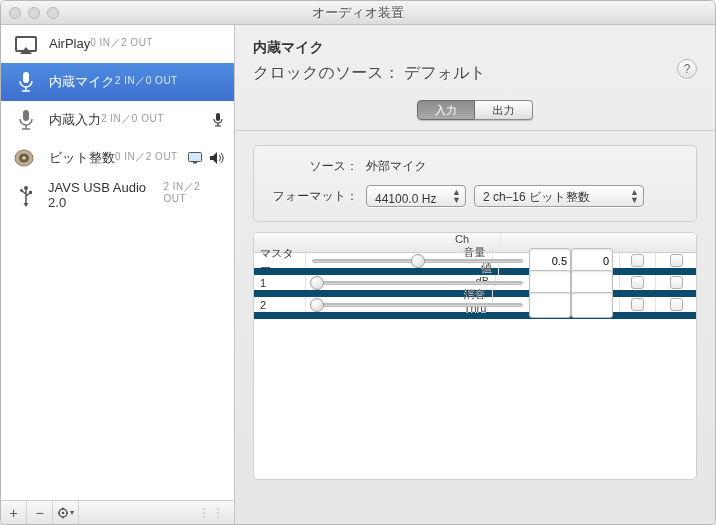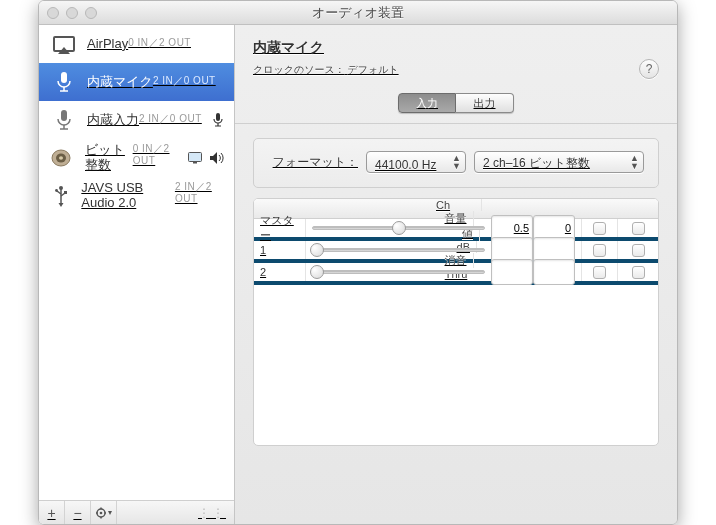--- a/index.html
+++ b/index.html
@@ -1,26 +1,25 @@
 <!DOCTYPE html>
 <html><head>
 <meta charset="utf-8">
 <style>
   * { box-sizing: border-box; margin: 0; padding: 0; font-family: "Hiragino Kaku Gothic Pro", "Lucida Grande", sans-serif; }
   body { background: #fff; }
   .window {
-    width: 640px; height: 525px;
+    width: 716px; height: 525px;
     background: linear-gradient(#ededed, #e3e3e3);
     border: 1px solid #b8b8b8;
     border-radius: 6px;
     box-shadow: 0 5px 18px rgba(0,0,0,0.35);
     margin: 0 auto;
     position: relative;
     overflow: hidden;
-    text-decoration: underline;
   }
   .titlebar {
     height: 24px;
     background: linear-gradient(#f6f6f6, #dcdcdc);
     border-bottom: 1px solid #c0c0c0;
     display: flex; align-items: center;
     padding: 0 8px;
     position: relative;
   }
   .traffic { display:flex; gap:7px; align-items:center; }
@@ -49,21 +48,21 @@
     background:linear-gradient(#f7f7f7,#e6e6e6);
     display:flex; align-items:center; gap:0;
   }
   .ftbtn { width:26px; height:23px; display:flex; align-items:center; justify-content:center; font-size:14px; color:#555; border-right:1px solid #d3d3d3; }
   .grip { margin-left:auto; padding-right:8px; color:#bbb; letter-spacing:2px; font-size:12px; }
 
   
   .main { flex:1; display:flex; flex-direction:column; background:linear-gradient(#efefef,#e6e6e6); }
   .header { padding:14px 18px 10px 18px; display:flex; flex-direction:column; gap:6px; position:relative; }
   .header .h1 { font-weight:bold; font-size:14px; color:#333; text-shadow:0 1px 0 #fff; }
-  .header .row { font-size:10px; color:#444; text-shadow:0 1px 0 #fff; }
+  .header .row { font-size:16px; color:#444; text-shadow:0 1px 0 #fff; }
   .help {
     position:absolute; right:18px; top:34px;
     width:20px; height:20px; border-radius:50%; border:1px solid #b5b5b5;
     background:linear-gradient(#fdfdfd,#e4e4e4);
     display:flex; align-items:center; justify-content:center;
     font-size:12px; color:#666; box-shadow:0 1px 0 #fff;
   }
 
   .segbar { display:flex; justify-content:center; padding:6px 0 10px 0; border-bottom:1px solid #cfcfcf; }
   .seg { display:flex; border-radius:4px; box-shadow:0 1px 1px rgba(0,0,0,0.2); }
@@ -99,21 +98,21 @@
   .thead, .trow { display:flex; align-items:center; }
   .thead { background:linear-gradient(#fafafa,#e9e9e9); border-bottom:1px solid #cfcfcf; height:20px;flex-direction:column; }
   .th, .td { font-size:11px; color:#333; padding:0 6px; border-right:1px solid #e4e4e4; height:100%; display:flex; align-items:center; }
   .th { color:#444; text-shadow:0 1px 0 #fff; }
   .col-ch { width:52px; }
   .col-vol { flex:1; }
   .col-val { width:48px; justify-content:flex-end; }
   .col-db { width:42px; justify-content:flex-end; }
   .col-mute { width:36px; justify-content:center; }
   .col-thru { width:40px; justify-content:center; border-right:none; }
-  .trow { height:22px; border-bottom:4px solid #0c4a6e; }
+  .trow { height:22px; border-bottom:7px solid #0c4a6e; }
   .slider {
     flex:1; height:4px; background:linear-gradient(#cfcfcf,#e6e6e6);
     border:1px solid #bdbdbd; border-radius:3px; position:relative;
     box-shadow: inset 0 1px 2px rgba(0,0,0,0.15);
   }
   .knob {
     position:absolute; top:-6px; width:14px; height:14px; border-radius:50%;
     background:radial-gradient(circle at 30% 30%, #fff, #d8d8d8);
     border:1px solid #9c9c9c;
   }
@@ -282,20 +281,24 @@
       <div class="segbar">
         <div class="seg">
           <button class="active">入力</button>
           <button>出力</button>
         </div>
       </div>
 
       <div class="content">
         <div class="groupbox">
           <div class="kv">
+            <span class="label">ソース：</span>
+            <span class="value">外部マイク</span>
+          </div>
+          <div class="kv">
             <span class="label">フォーマット：</span>
             <div class="select" style="width:100px">
               <span>44100.0 Hz</span>
               <span class="arrows">▲<br>▼</span>
             </div>
             <div class="select" style="width:170px">
               <span>2 ch–16 ビット整数</span>
               <span class="arrows">▲<br>▼</span>
             </div>
           </div>

